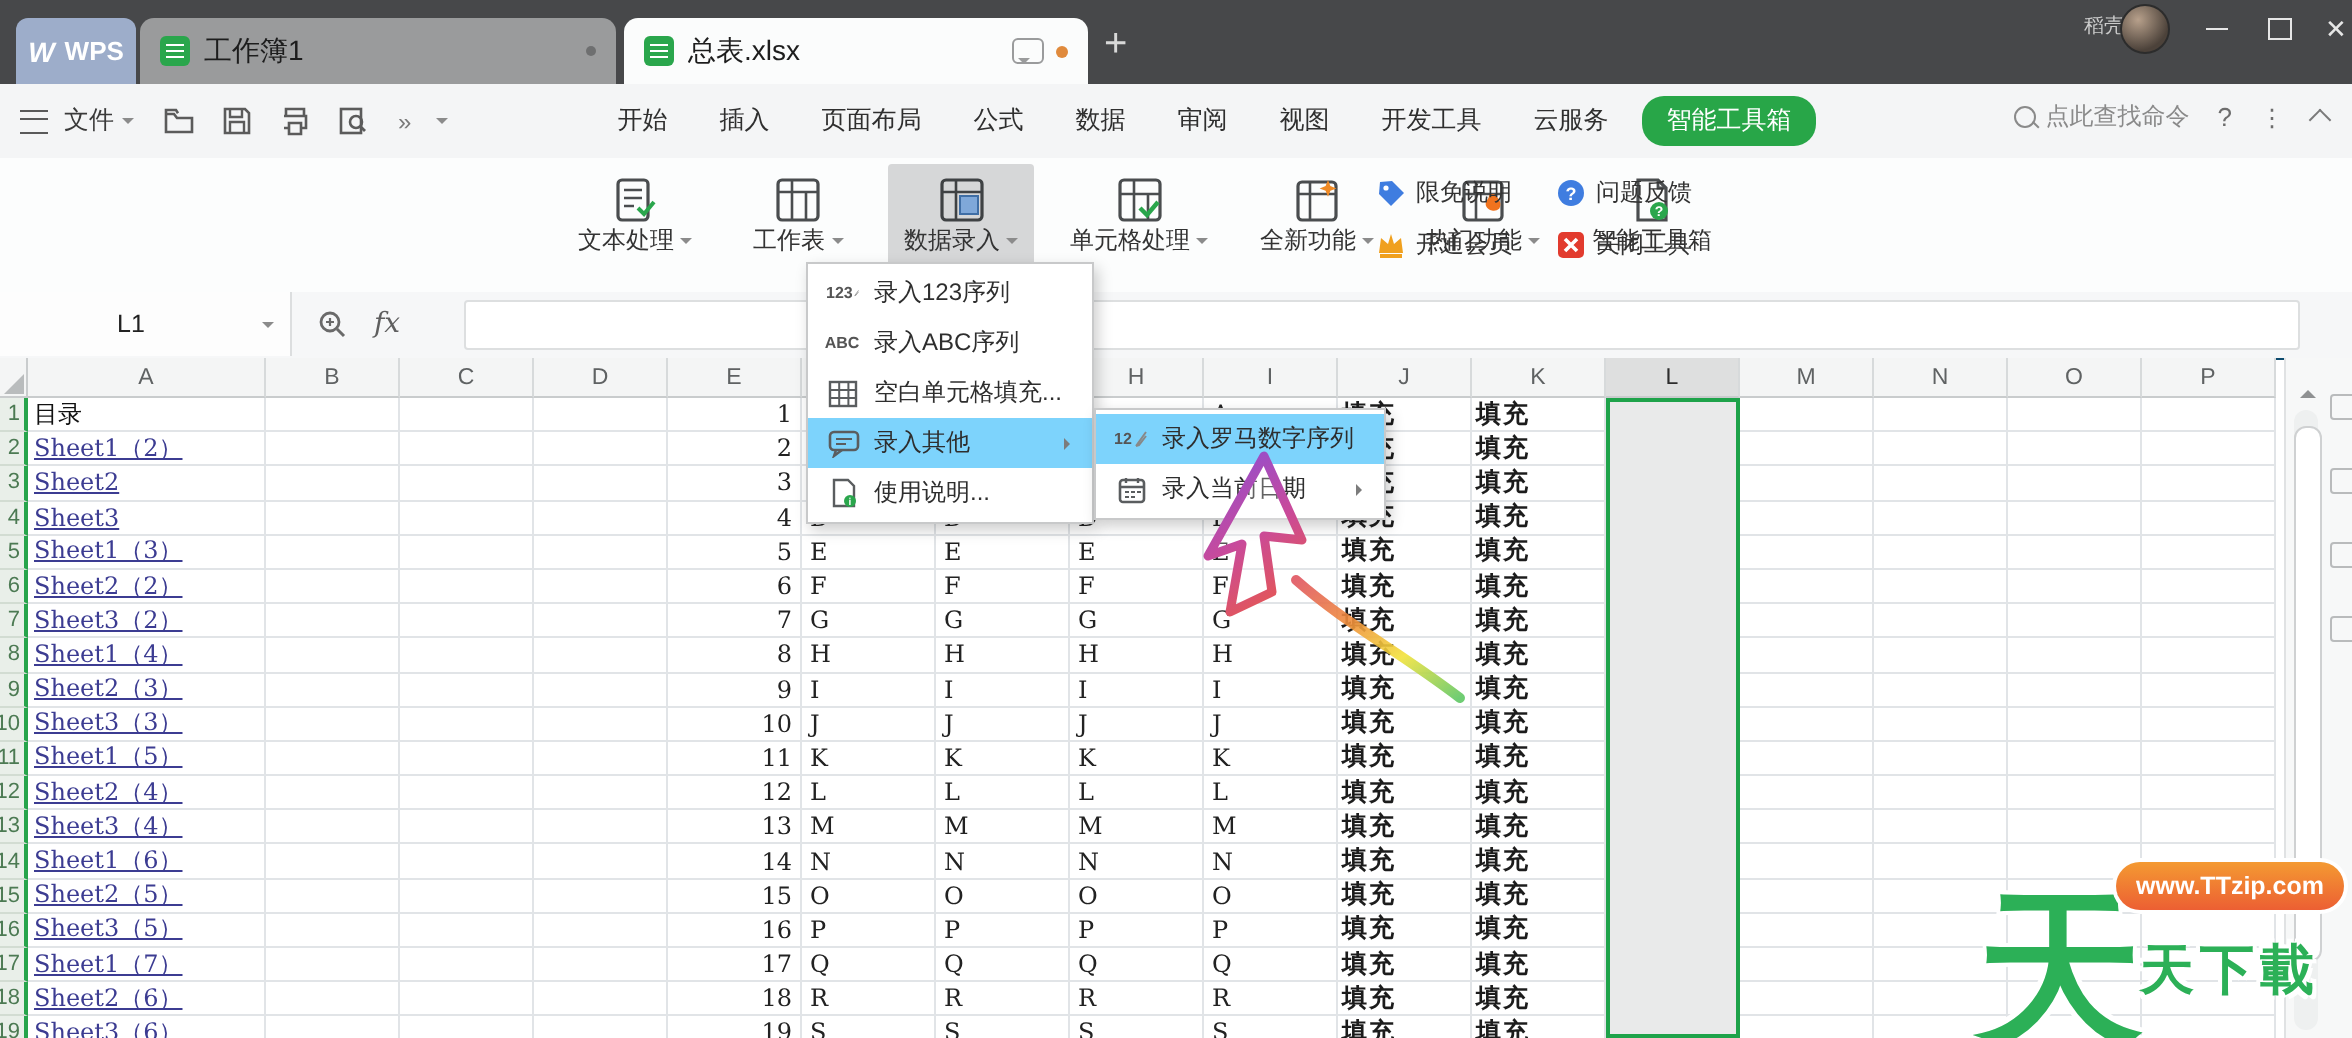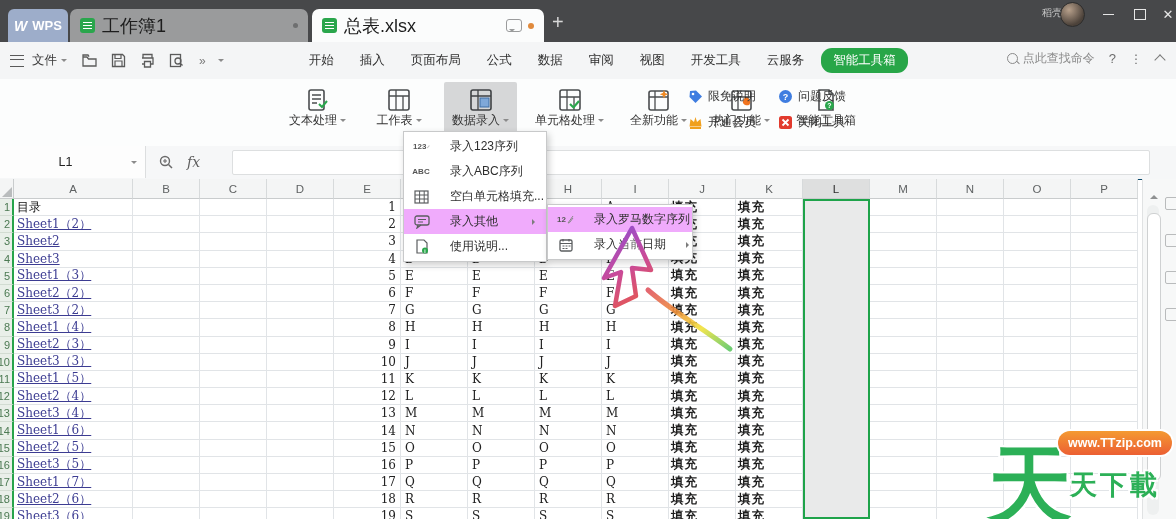--- a/index.html
+++ b/index.html
@@ -6,21 +6,21 @@
   #page{position:relative;width:1176px;height:519px;overflow:hidden;background:#fff;
         font-family:"Liberation Sans",sans-serif;font-size:12px;color:#333;}
 
   
   #titlebar{position:absolute;left:0;top:0;width:1176px;height:42px;background:#47484a;}
   #wps-btn{position:absolute;left:8px;top:9px;width:60px;height:33px;background:#9dadca;
            border-radius:6px 6px 0 0;display:flex;align-items:center;justify-content:center;
            gap:5px;color:#fff;font-weight:bold;font-size:13px;}
   #wps-logo{font-size:14px;font-weight:bold;font-style:italic;}
   .doctab{position:absolute;top:9px;height:33px;display:flex;align-items:center;gap:7px;
-          padding:0 10px;border-radius:7px 7px 0 0;font-size:18px;color:#1d1d1d;}
+          padding:0 10px;border-radius:7px 7px 0 0;font-size:14px;color:#1d1d1d;}
   #tab-1{left:70px;width:218px;background:#9a9b9c;}
   #tab-2{left:312px;width:212px;background:#fbfcfc;}
   .sheet-doc-ico{width:15px;height:15px;background:#2aa64c;border-radius:3px;position:relative;flex:0 0 auto;}
   .sheet-doc-ico::after{content:"";position:absolute;left:3px;top:4px;width:9px;height:7px;
           background:linear-gradient(#fff 0 1px,transparent 1px 3px,#fff 3px 4px,transparent 4px 6px,#fff 6px 7px);}
   .tab-label{white-space:nowrap;overflow:hidden;}
   #tab1-dot{width:5px;height:5px;border-radius:50%;background:#6e6f70;margin-left:auto;}
   #tab2-right{margin-left:auto;display:flex;align-items:center;gap:6px;}
   #comment-ico{width:14px;height:11px;border:1.4px solid #9a9b9c;border-radius:3px;position:relative;}
   #comment-ico::after{content:"";position:absolute;left:2px;bottom:-4px;border:3px solid transparent;border-top-color:#9a9b9c;}
@@ -116,22 +116,22 @@
                  border:1px solid #cfd1d2;border-radius:6px;}
   #vscroll-up{position:absolute;left:7px;top:12px;width:0;height:0;border:4px solid transparent;border-bottom-color:#8f9192;}
   #side-icons{position:absolute;left:22px;top:18px;width:12px;display:flex;flex-direction:column;gap:24px;}
   .side-ic{width:11px;height:11px;border:1.4px solid #b9bbbc;border-radius:2px;}
 
   
   .popmenu{position:absolute;background:#fff;border:1px solid #c8c9ca;
            box-shadow:2px 3px 7px rgba(0,0,0,.2);z-index:50;padding:2px 0;}
   #main-menu{left:403px;top:131px;width:142px;}
   #sub-menu{left:547px;top:204px;width:144px;}
-  .pm-item{height:25px;display:flex;align-items:center;gap:20px;padding:0 8px 0 9px;font-size:12px;color:#2e2e2e;white-space:nowrap;}
-  .pm-item.hl{background:#f0abfc;}
+  .pm-item{height:25px;display:flex;align-items:center;gap:7px;padding:0 8px 0 9px;font-size:12px;color:#2e2e2e;white-space:nowrap;}
+  .pm-item.hl{background:#7dd3fc;}
   .pm-ico{width:17px;height:16px;flex:0 0 auto;display:flex;align-items:center;justify-content:center;
           font-size:8px;font-weight:bold;color:#555;}
   .pm-arrow{margin-left:auto;width:0;height:0;border:3.5px solid transparent;border-left-color:#7c7c7c;}
 
   
   #watermark{position:absolute;right:0;bottom:0;width:190px;height:92px;z-index:70;pointer-events:none;}
   #wm-big{position:absolute;left:2px;bottom:-8px;font-size:84px;font-weight:bold;color:#2cb057;line-height:1;
           text-shadow:-2px -2px 0 #fff,2px -2px 0 #fff,-2px 2px 0 #fff,2px 2px 0 #fff;}
   #wm-badge{position:absolute;left:72px;top:4px;background:linear-gradient(#f49a32,#ec5f33);
             color:#fff;font-weight:bold;font-size:12.5px;padding:5px 10px;border-radius:14px;

